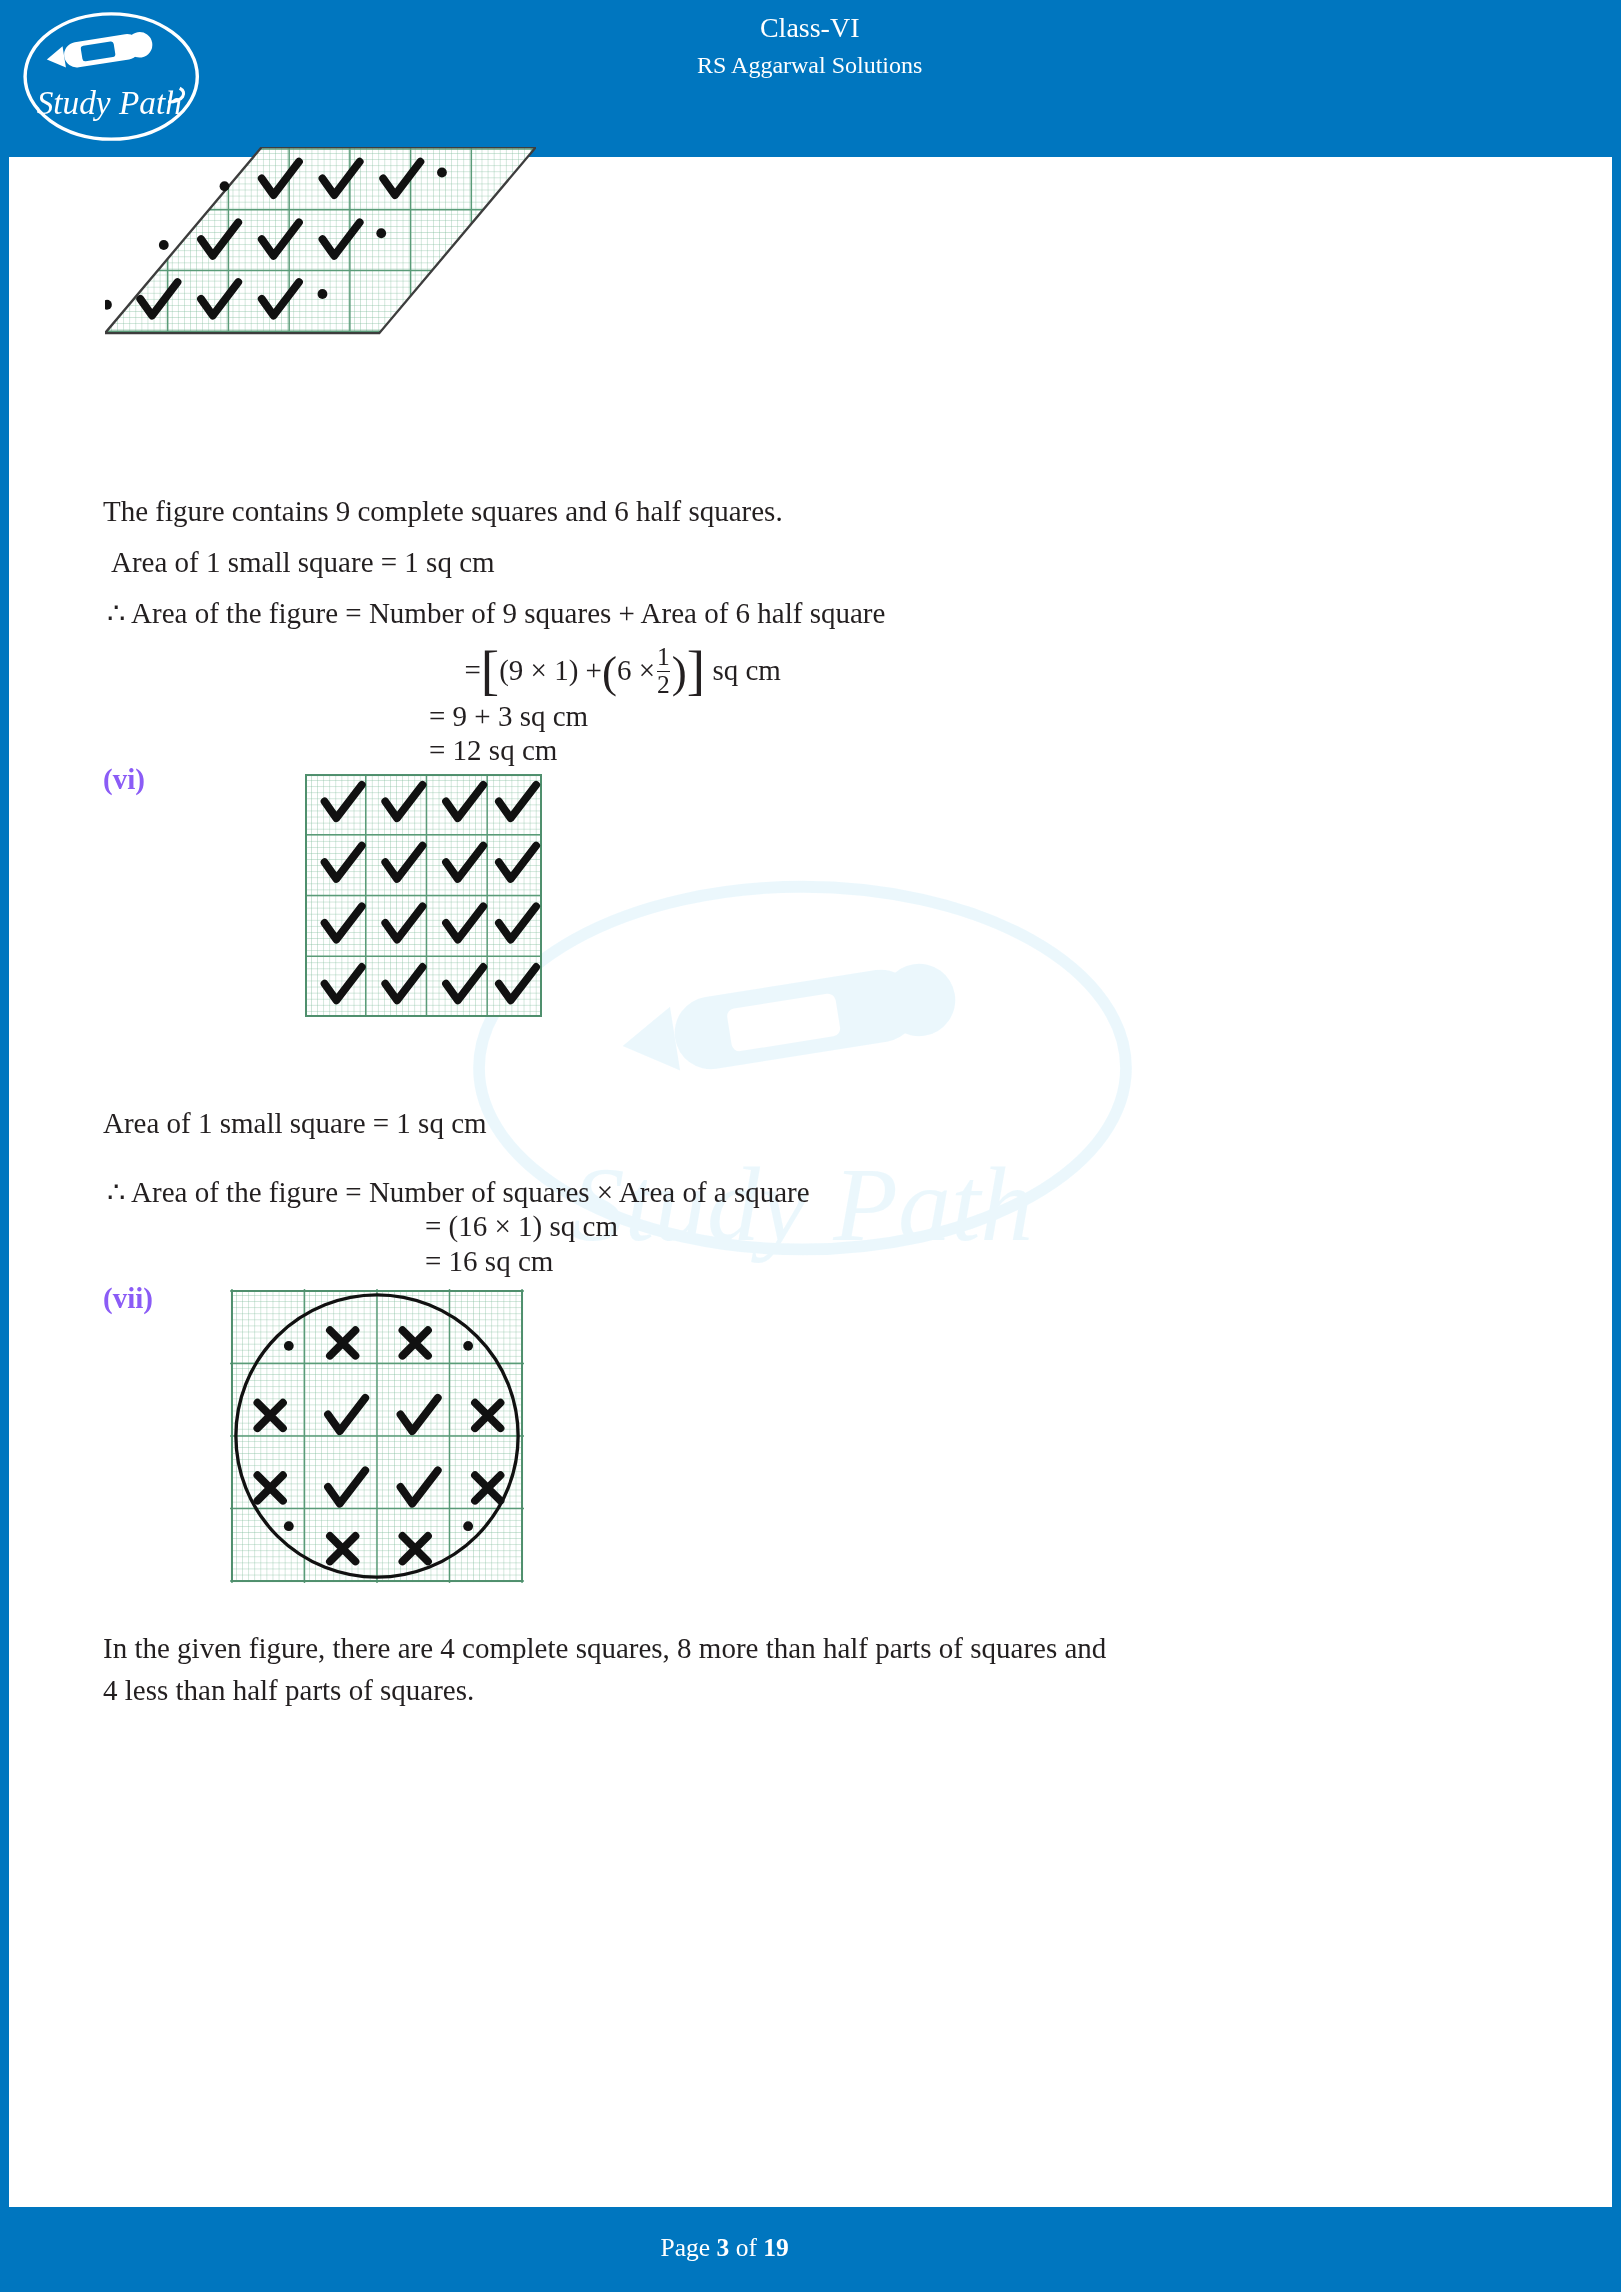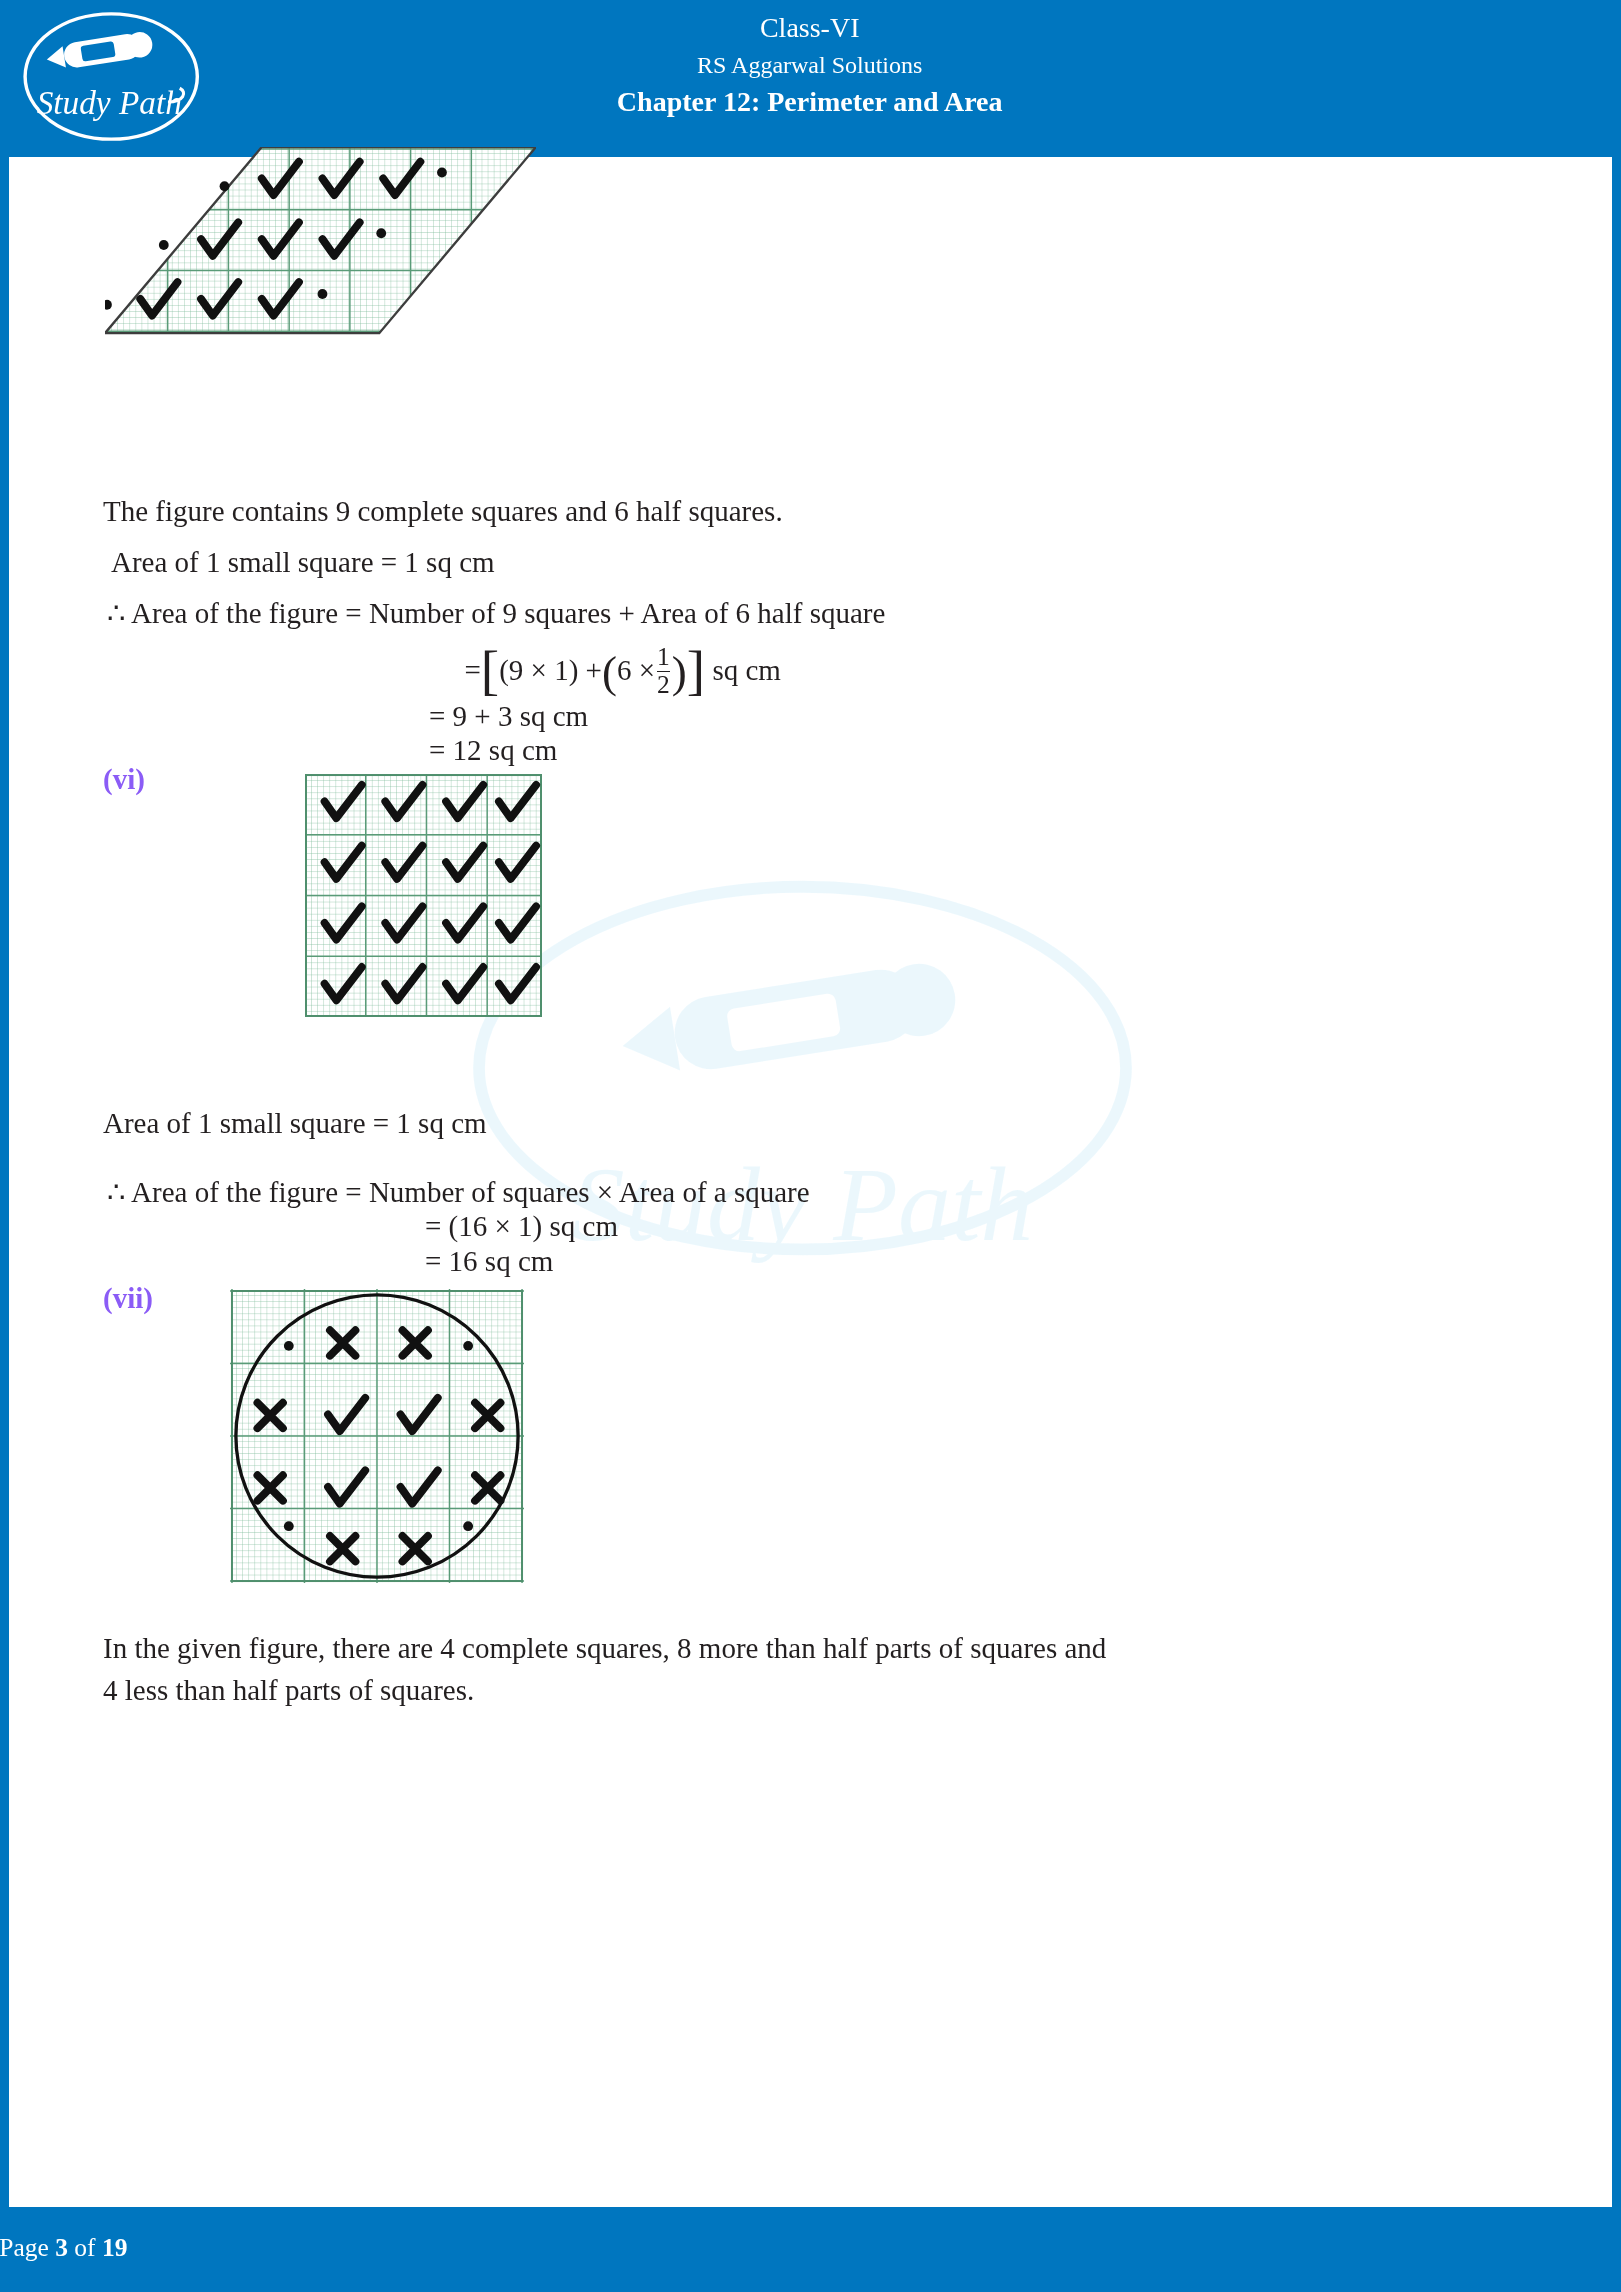--- a/index.html
+++ b/index.html
@@ -61,21 +61,21 @@
     bottom: 0;
     width: 1621px;
     height: 86px;
     background: #0076bf;
     color: #ffffff;
   }
   .footer-text {
     position: absolute;
     width: 1451px;
     top: 25.5px;
-    text-align: left;
+    text-align: center;
     font-size: 25.5px;
   }
   .footer-text b { font-weight: bold; }
 
   
   .watermark {
     position: absolute;
     left: 421px;
     top: 872px;
     width: 745px;
@@ -159,21 +159,20 @@
           <path d="M18 16 L0 27 L18 38 Z" fill="#ffffff"></path>
           <circle cx="96" cy="27" r="13" fill="#ffffff"></circle>
         </g>
         <text x="90" y="108" font-family="'Liberation Serif', serif" font-style="italic" font-size="34" fill="#ffffff" text-anchor="middle">Study Path</text>
         <path d="M150 96 C 166 96 170 86 162 82" fill="none" stroke="#ffffff" stroke-width="3.2"></path>
       </svg>
     </div>
     <div class="header-center">
       <div class="line1">Class-VI</div>
       <div class="line2">RS Aggarwal Solutions</div>
-      <div class="line3">Chapter 12: Perimeter and Area</div>
     </div>
   </div>
 
   <div class="watermark">
     <svg width="745" height="451" viewBox="0 0 760 460" xmlns="http://www.w3.org/2000/svg">
       <ellipse cx="380" cy="200" rx="330" ry="185" fill="none" stroke="#d9f1fb" stroke-width="12"></ellipse>
       <g transform="translate(200,110) rotate(-9)">
         <rect x="40" y="30" width="250" height="74" rx="37" fill="#d9f1fb"></rect>
         <rect x="96" y="46" width="112" height="44" rx="8" fill="#ffffff"></rect>
         <path d="M40 34 L-14 66 L40 100 Z" fill="#d9f1fb"></path>

